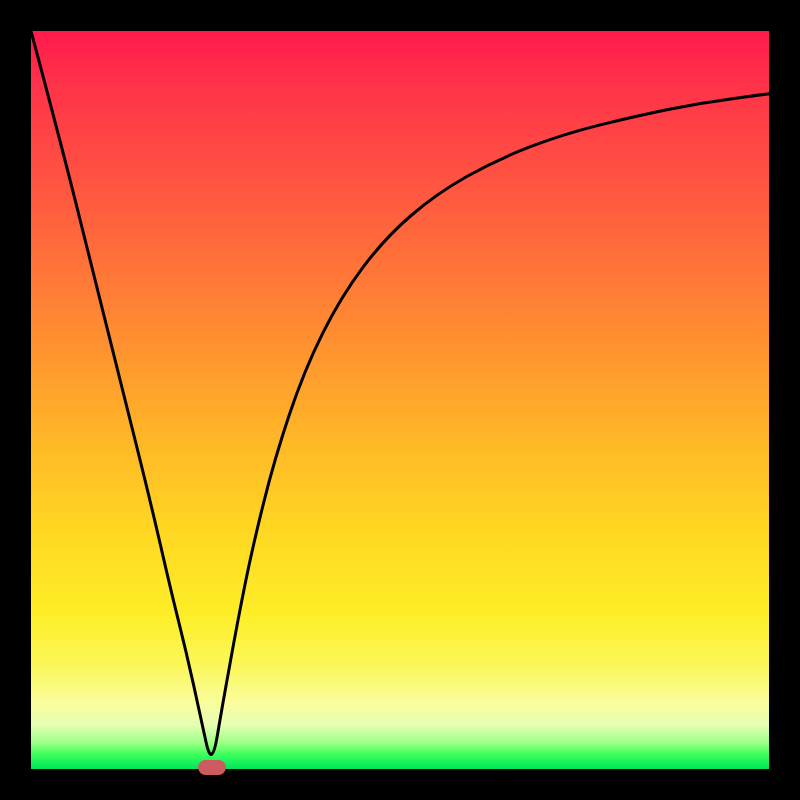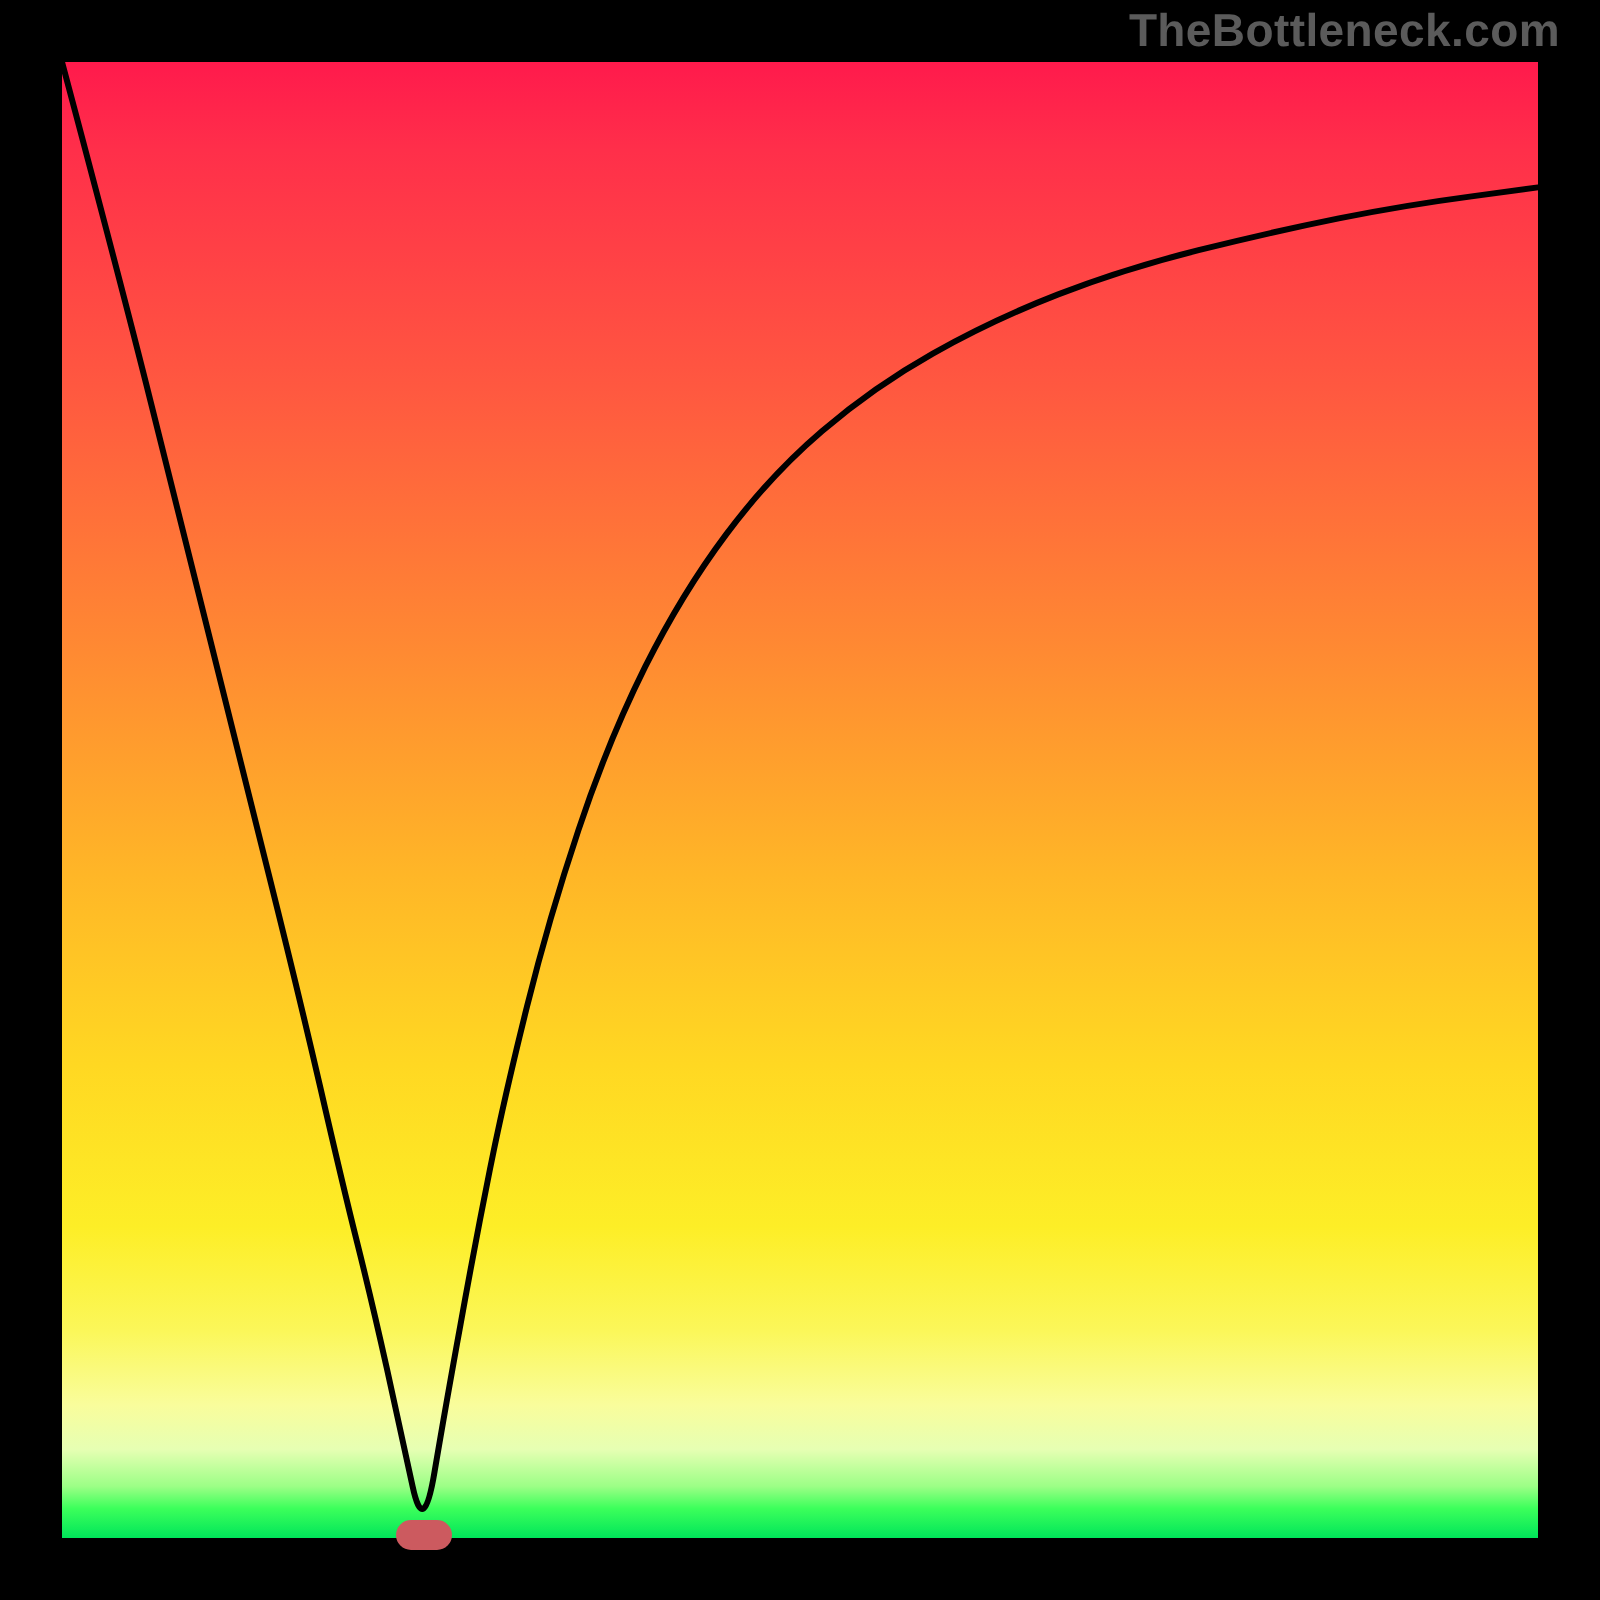--- a/index.html
+++ b/index.html
@@ -64,21 +64,20 @@
     height: 15px;
     border-radius: 9px;
     background: #cc5a5f;
   }
 </style>
 </head>
 <body>
 
 <div class="frame">
 
-  <div class="watermark">TheBottleneck.com</div>
 
   <div class="plot-area">
 
     <svg class="curve" viewBox="0 0 738 738" preserveAspectRatio="none">
       <path fill="none" stroke="#000" stroke-width="3" stroke-linecap="round" stroke-linejoin="round" d="M 0.0 0.0 Q 29.5 110.7 44.3 169.7 Q 59.0 228.8 73.8 287.8 Q 88.6 346.9 103.3 405.9 Q 118.1 464.9 129.2 512.9 Q 140.2 560.9 147.6 590.4 Q 155.0 619.9 162.4 653.1 Q 169.7 686.3 175.3 712.2 Q 180.8 738.0 186.3 704.8 Q 191.9 671.6 199.3 631.0 Q 206.6 590.4 214.0 553.5 Q 221.4 516.6 232.5 472.3 Q 243.5 428.0 258.3 383.8 Q 273.1 339.5 291.5 302.6 Q 310.0 265.7 332.1 236.2 Q 354.2 206.6 380.1 184.5 Q 405.9 162.4 435.4 145.8 Q 464.9 129.1 498.1 116.2 Q 531.4 103.3 568.3 94.1 Q 605.2 84.9 638.4 78.2 Q 671.6 71.6 704.8 67.2 L 738.0 62.7 "></path>
     </svg>
 
     <div class="marker" style="left: 166.81px; top: 728.5px;"></div>
 
   </div>

